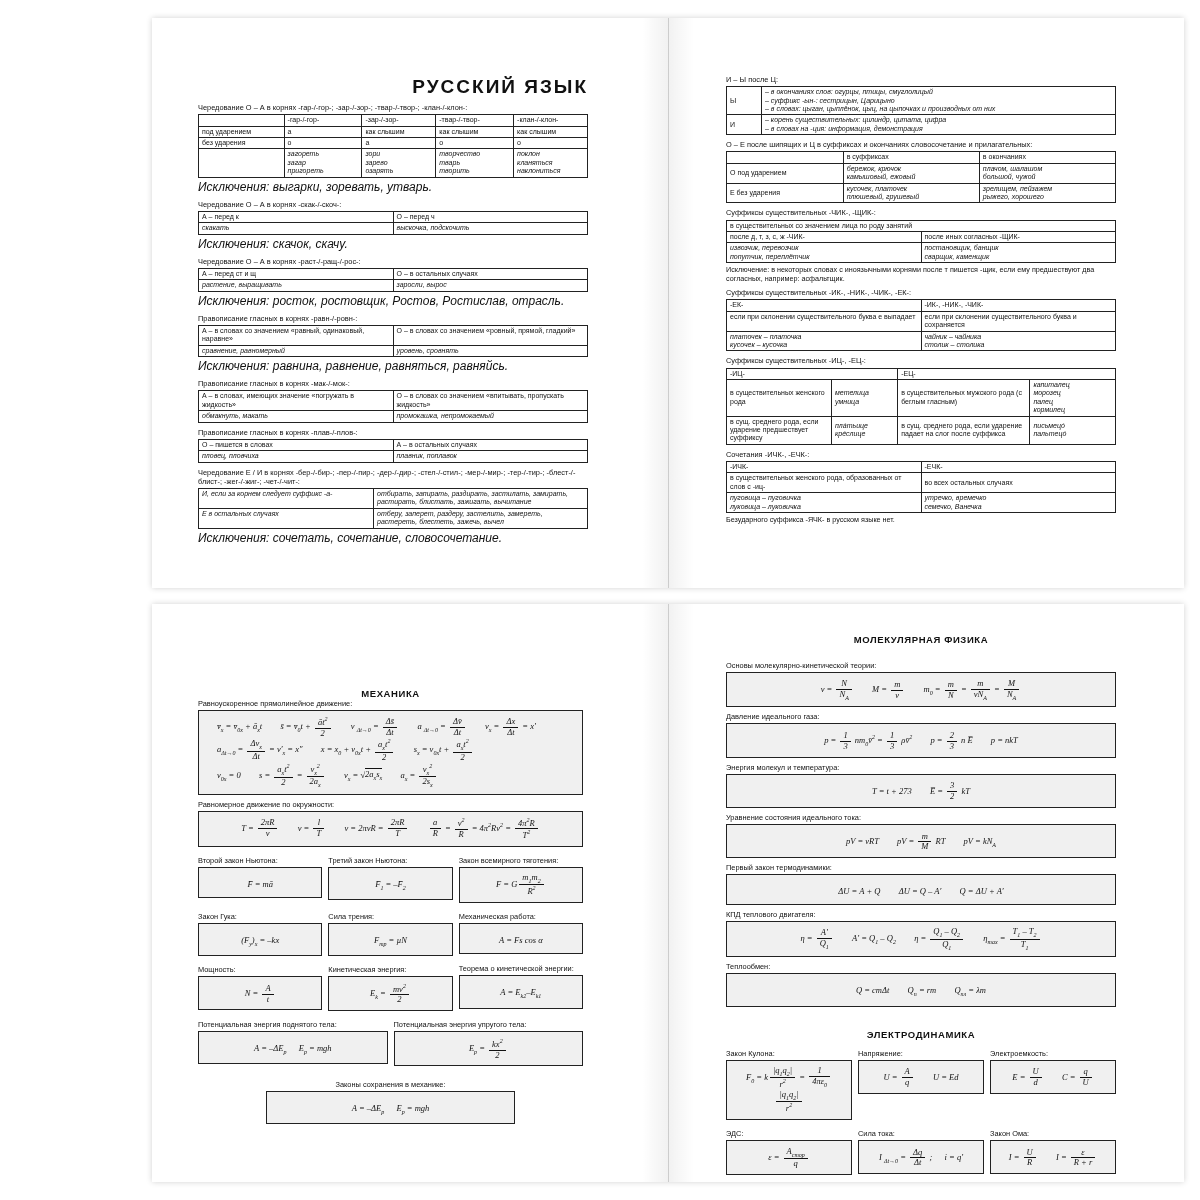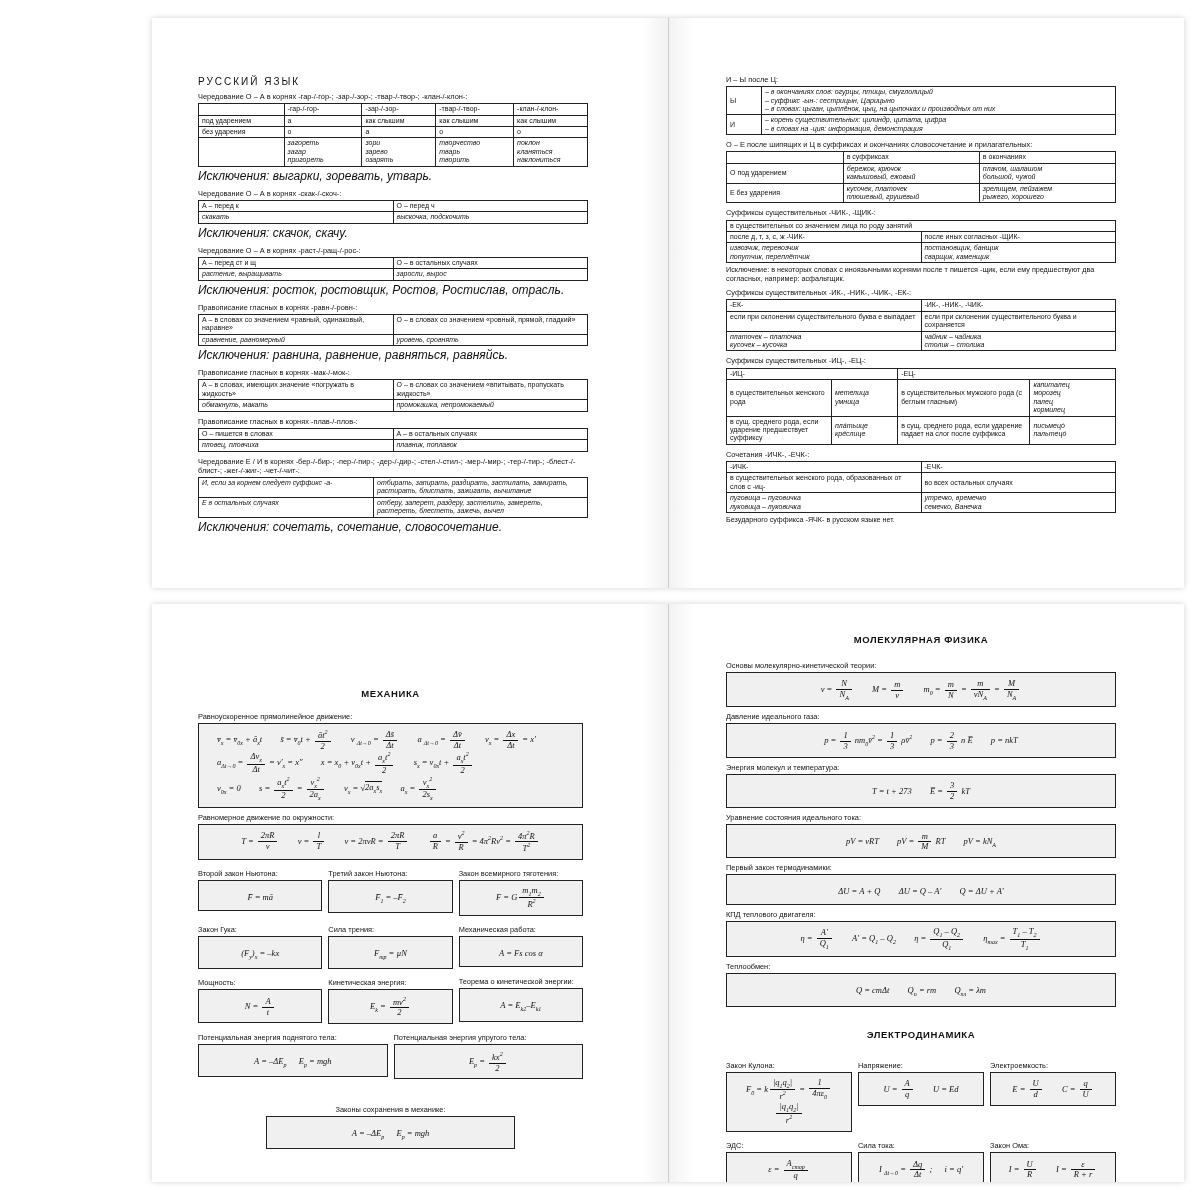--- a/index.html
+++ b/index.html
@@ -12,21 +12,21 @@
   #spread-bottom{left:152px;top:604px;width:1032px;height:578px;}
   .spread:before{content:"";position:absolute;left:50%;top:0;bottom:0;width:1px;background:#d8d8d8;}
   .page{position:absolute;top:0;bottom:0;overflow:hidden;}
   .page.left{left:0;width:50%;}
   .page.right{left:50%;width:50%;}
   .gutter-shade{position:absolute;top:0;bottom:0;width:26px;background:linear-gradient(to right,rgba(0,0,0,0.055),rgba(0,0,0,0));}
   .gutter-shade.r{left:50%;}
   .gutter-shade.l{left:calc(50% - 26px);background:linear-gradient(to left,rgba(0,0,0,0.055),rgba(0,0,0,0));}
 
   
-  .doc-title{text-align:left;font-size:10px;letter-spacing:2px;font-weight:400;margin:0;}
+  .doc-title{text-align:right;font-size:19px;letter-spacing:2px;font-weight:700;margin:0;}
   .sec-title{text-align:center;font-size:9.5px;font-weight:bold;letter-spacing:.6px;margin:0;}
   .rule-head{font-size:7.4px;margin:5px 0 2px 0;line-height:1.25;}
   .note{font-size:12px;font-style:italic;margin:2px 0 3px 0;line-height:1.25;}
   .plain{font-size:7.2px;margin:2px 0 2px 0;line-height:1.25;}
 
   table.t{border-collapse:collapse;width:100%;font-size:7px;line-height:1.2;table-layout:fixed;}
   table.t td,table.t th{border:1px solid #222;padding:1px 3px;vertical-align:top;font-weight:normal;text-align:left;}
   td.it,.it{font-style:italic;}
   td.ctr,.ctr{text-align:center;}
 
@@ -357,21 +357,21 @@
   </div>
 
   <div class="spread" id="spread-bottom">
     <div class="gutter-shade l"></div>
     <div class="gutter-shade r"></div>
 
     <div class="page left">
       <div class="content" style="left:46px;top:58px;width:385px;">
         <h2 class="sec-title" style="margin-top:26px;">МЕХАНИКА</h2>
 
-        <div class="flabel" style="margin-top:13px;">Равноускоренное прямолинейное движение:</div>
+        <div class="flabel" style="margin-top:0;">Равноускоренное прямолинейное движение:</div>
         <div class="fbox">
           <div class="fml" style="text-align:left;padding-left:6px;">
             v̄<span class="sub">x</span> = v̄<span class="sub">0x</span> + ā<span class="sub">x</span>t <span class="sp"></span>
             s̄ = v̄<span class="sub">0</span>t + <span class="fr"><span class="nu">āt<span class="sup">2</span></span><span class="de">2</span></span> <span class="sp"></span>
             v <span class="sub">Δt→0</span> = <span class="fr"><span class="nu">Δs̄</span><span class="de">Δt</span></span> <span class="sp"></span>
             a <span class="sub">Δt→0</span> = <span class="fr"><span class="nu">Δv̄</span><span class="de">Δt</span></span> <span class="sp"></span>
             v<span class="sub">x</span> = <span class="fr"><span class="nu">Δx</span><span class="de">Δt</span></span> = x′<br>
             a<span class="sub">Δt→0</span> = <span class="fr"><span class="nu">Δv<span class="sub">x</span></span><span class="de">Δt</span></span> = v′<span class="sub">x</span> = x″ <span class="sp"></span>
             x = x<span class="sub">0</span> + v<span class="sub">0x</span>t + <span class="fr"><span class="nu">a<span class="sub">x</span>t<span class="sup">2</span></span><span class="de">2</span></span> <span class="sp"></span>
             s<span class="sub">x</span> = v<span class="sub">0x</span>t + <span class="fr"><span class="nu">a<span class="sub">x</span>t<span class="sup">2</span></span><span class="de">2</span></span><br>
@@ -442,21 +442,21 @@
           <div class="fcol">
             <div class="flabel">Потенциальная энергия поднятого тела:</div>
             <div class="fbox"><span class="fml">A = –ΔE<span class="sub">p</span> <span class="sp-s"></span> E<span class="sub">p</span> = mgh</span></div>
           </div>
           <div class="fcol">
             <div class="flabel">Потенциальная энергия упругого тела:</div>
             <div class="fbox"><span class="fml">E<span class="sub">p</span> = <span class="fr"><span class="nu">kx<span class="sup">2</span></span><span class="de">2</span></span></span></div>
           </div>
         </div>
 
-        <div class="flabel ctr" style="margin-top:22px;">Законы сохранения в механике:</div>
+        <div class="flabel ctr" style="margin-top:10px;">Законы сохранения в механике:</div>
         <div class="fbox" style="width:58%;margin:2px auto 0 auto;">
           <span class="fml">A = –ΔE<span class="sub">p</span> <span class="sp-s"></span> E<span class="sub">p</span> = mgh</span>
         </div>
       </div>
     </div>
 
     <div class="page right">
       <div class="content" style="left:58px;top:30px;width:390px;">
         <h2 class="sec-title">МОЛЕКУЛЯРНАЯ ФИЗИКА</h2>
 
@@ -503,21 +503,21 @@
           </span>
         </div>
 
         <div class="flabel">Теплообмен:</div>
         <div class="fbox">
           <span class="fml">Q = cmΔt <span class="sp"></span> Q<span class="sub">п</span> = rm <span class="sp"></span> Q<span class="sub">пл</span> = λm</span>
         </div>
 
         <h2 class="sec-title" style="margin-top:22px;">ЭЛЕКТРОДИНАМИКА</h2>
 
-        <div class="frow" style="margin-top:16px;">
+        <div class="frow" style="margin-top:4px;">
           <div class="fcol">
             <div class="flabel">Закон Кулона:</div>
             <div class="fbox">
               <span class="fml">F<span class="sub">0</span> = k<span class="fr"><span class="nu">|q<span class="sub">1</span>q<span class="sub">2</span>|</span><span class="de">r<span class="sup">2</span></span></span> = <span class="fr"><span class="nu">1</span><span class="de">4πε<span class="sub">0</span></span></span><span class="fr"><span class="nu">|q<span class="sub">1</span>q<span class="sub">2</span>|</span><span class="de">r<span class="sup">2</span></span></span></span>
             </div>
           </div>
           <div class="fcol">
             <div class="flabel">Напряжение:</div>
             <div class="fbox">
               <span class="fml">U = <span class="fr"><span class="nu">A</span><span class="de">q</span></span> <span class="sp"></span> U = Ed</span>

